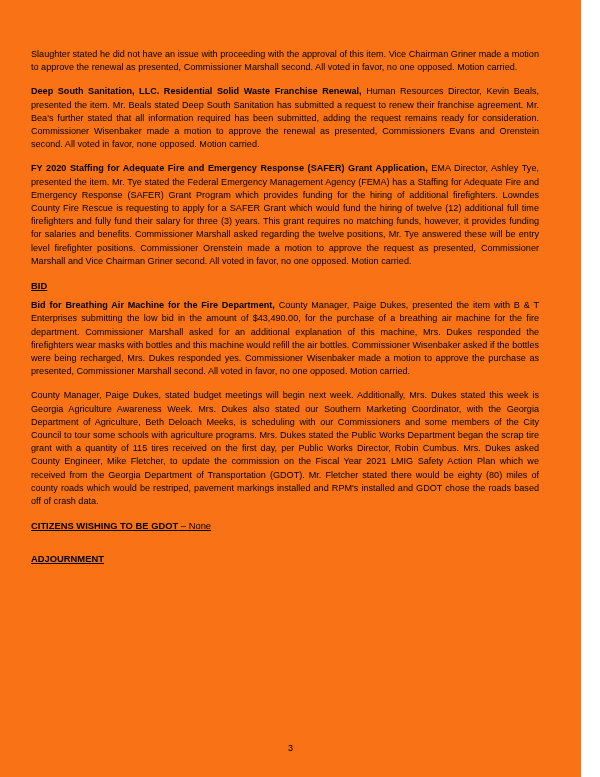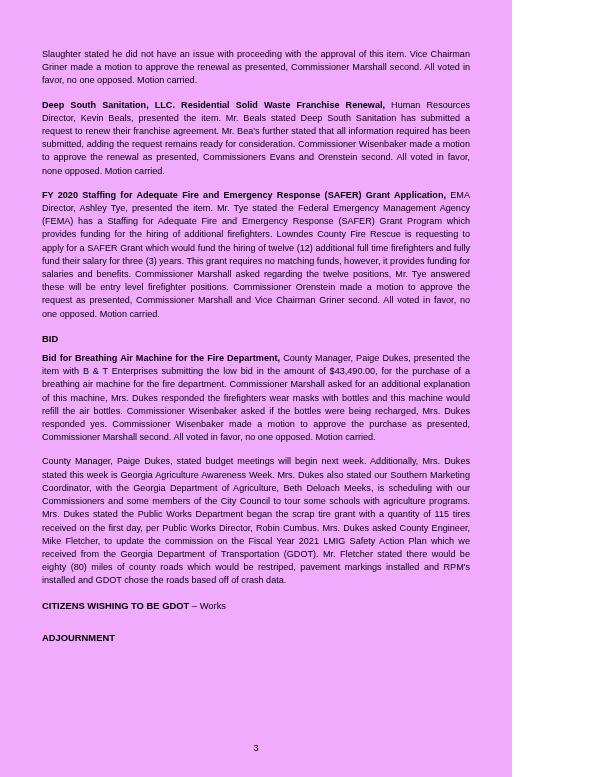--- a/index.html
+++ b/index.html
@@ -9,42 +9,43 @@
   }
   body {
     width: 600px;
     height: 777px;
     font-family: "Liberation Sans", sans-serif;
     color: #000000;
     overflow: hidden;
   }
   .page {
     position: relative;
-    width: 512px;
+    width: 581px;
     height: 777px;
     box-sizing: border-box;
-    padding: 48px 42px 28px 42px;
-    background: #f0abfc;
+    padding: 48px 42px 28px 31px;
+    background: #f97316;
   }
   p {
     margin: 0 0 11px 0;
     font-size: 9.1px;
     line-height: 13.2px;
     text-align: justify;
     text-justify: inter-word;
   }
   .bold {
     font-weight: bold;
   }
   .heading {
     margin: 0 0 4px 0;
     font-size: 9.4px;
     line-height: 13.2px;
     font-weight: bold;
     text-align: left;
+    text-decoration: underline;
   }
   .heading-spaced {
     margin: 6px 0 7px 0;
   }
   .section-gap {
     margin-top: 19px;
   }
   .page-number {
     position: absolute;
     left: 0;
@@ -77,20 +78,20 @@
   <p>
     <span class="bold">Bid for Breathing Air Machine for the Fire Department,</span><span> County Manager, Paige Dukes, presented the item with B &amp; T Enterprises submitting the low bid in the amount of $43,490.00, for the purchase of a breathing air machine for the fire department. Commissioner Marshall asked for an additional explanation of this machine, Mrs. Dukes responded the firefighters wear masks with bottles and this machine would refill the air bottles. Commissioner Wisenbaker asked if the bottles were being recharged, Mrs. Dukes responded yes. Commissioner Wisenbaker made a motion to approve the purchase as presented, Commissioner Marshall second. All voted in favor, no one opposed. Motion carried.</span>
   </p>
 
 
   <p>
     <span>County Manager, Paige Dukes, stated budget meetings will begin next week. Additionally, Mrs. Dukes stated this week is Georgia Agriculture Awareness Week. Mrs. Dukes also stated our Southern Marketing Coordinator, with the Georgia Department of Agriculture, Beth Deloach Meeks, is scheduling with our Commissioners and some members of the City Council to tour some schools with agriculture programs. Mrs. Dukes stated the Public Works Department began the scrap tire grant with a quantity of 115 tires received on the first day, per Public Works Director, Robin Cumbus. Mrs. Dukes asked County Engineer, Mike Fletcher, to update the commission on the Fiscal Year 2021 LMIG Safety Action Plan which we received from the Georgia Department of Transportation (GDOT). Mr. Fletcher stated there would be eighty (80) miles of county roads which would be restriped, pavement markings installed and RPM's installed and GDOT chose the roads based off of crash data.</span>
   </p>
 
   <div class="heading heading-spaced">
-    <span class="bold">CITIZENS WISHING TO BE GDOT</span><span style="font-weight:normal"> – Works</span>
+    <span class="bold">CITIZENS WISHING TO BE GDOT</span><span style="font-weight:normal"> – None</span>
   </div>
 
   <div class="heading section-gap">ADJOURNMENT</div>
 
   <div class="page-number">3</div>
 
 </div>
 
 </body></html>

